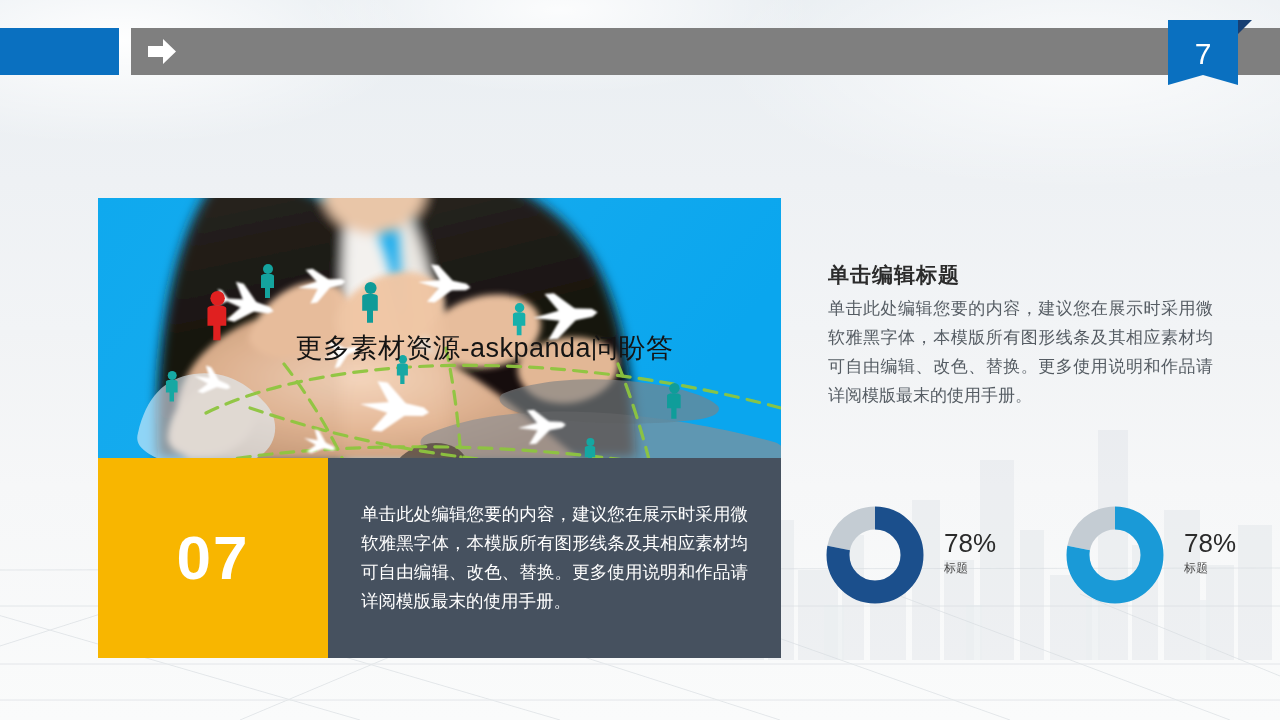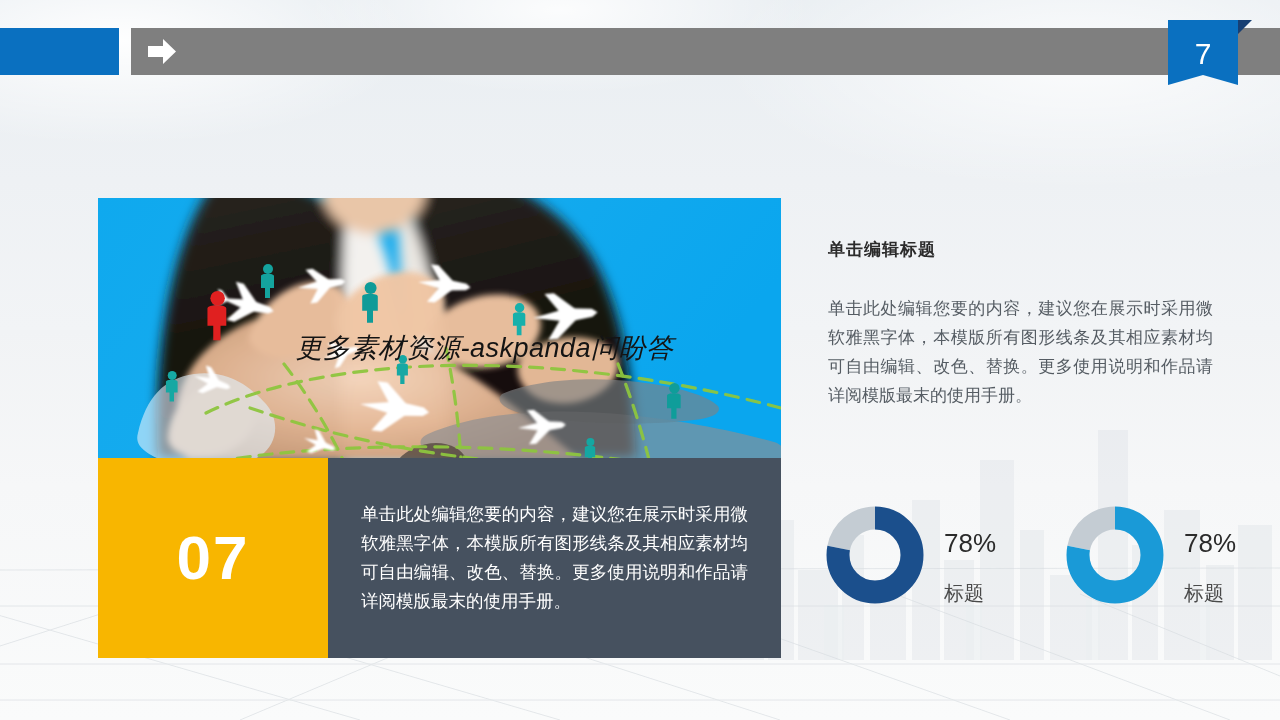--- a/index.html
+++ b/index.html
@@ -50,21 +50,21 @@
 
   
   .photo{
     position:absolute;left:98px;top:198px;width:683px;height:260px;
     overflow:hidden;background:#16a9ec;
   }
   .photo svg{position:absolute;left:0;top:0;}
   .watermark{
     position:absolute;left:98px;top:328px;width:773px;height:40px;
     line-height:40px;text-align:center;color:#141414;font-size:27px;
-    letter-spacing:.5px;white-space:nowrap;pointer-events:none;font-style:italic;
+    letter-spacing:.5px;white-space:nowrap;pointer-events:none;
   }
 
   
   .num-box{
     position:absolute;left:98px;top:458px;width:230px;height:200px;
     background:#f8b600;
   }
   .num-box span{
     position:absolute;left:0;right:0;top:50%;transform:translateY(-50%);
     text-align:center;color:#ffffff;font-size:62px;font-weight:bold;
@@ -75,36 +75,36 @@
     background:#46515f;
   }
   .dark-box p{
     margin:0;position:absolute;left:33px;right:33px;top:50%;
     transform:translateY(-50%);
     color:#ffffff;font-size:17.5px;line-height:29px;text-align:justify;
   }
 
   
   .r-title{
-    position:absolute;left:828px;top:238px;color:#2b2b2b;
-    font-size:17px;font-weight:bold;letter-spacing:1px;white-space:nowrap;
+    position:absolute;left:828px;top:261px;color:#2b2b2b;
+    font-size:21px;font-weight:bold;letter-spacing:1px;white-space:nowrap;
   }
   .r-body{
     position:absolute;left:828px;top:294px;width:385px;margin:0;
     color:#555c63;font-size:17px;line-height:29px;text-align:justify;
   }
 
   
   .donut{position:absolute;width:104px;height:104px;}
   .donut-1{left:823px;top:503px;}
   .donut-2{left:1063px;top:503px;}
 
   .donut-lbl{position:absolute;}
   .donut-pct{color:#2b2b2b;font-size:26px;line-height:28px;white-space:nowrap;margin-top:12px;}
-  .donut-cap{color:#4a4a4a;font-size:20px;line-height:20px;margin-top:26px;white-space:nowrap;}
+  .donut-cap{color:#4a4a4a;font-size:12px;line-height:20px;margin-top:1px;white-space:nowrap;}
   .lbl-1{left:944px;top:517px;}
   .lbl-2{left:1184px;top:517px;}
 </style>
 </head>
 <body>
 
 <div id="slide">
 
   <div class="bg-sky"></div>
   <div class="bg-floor"></div>

